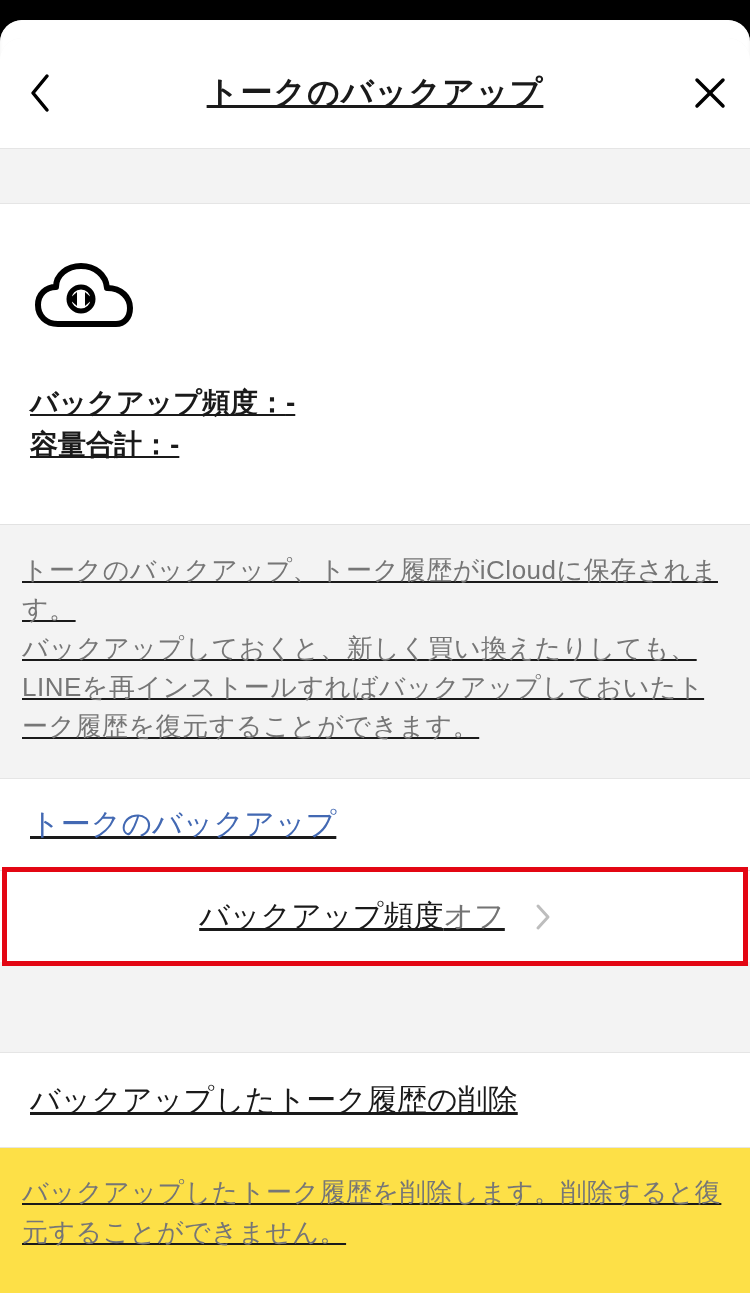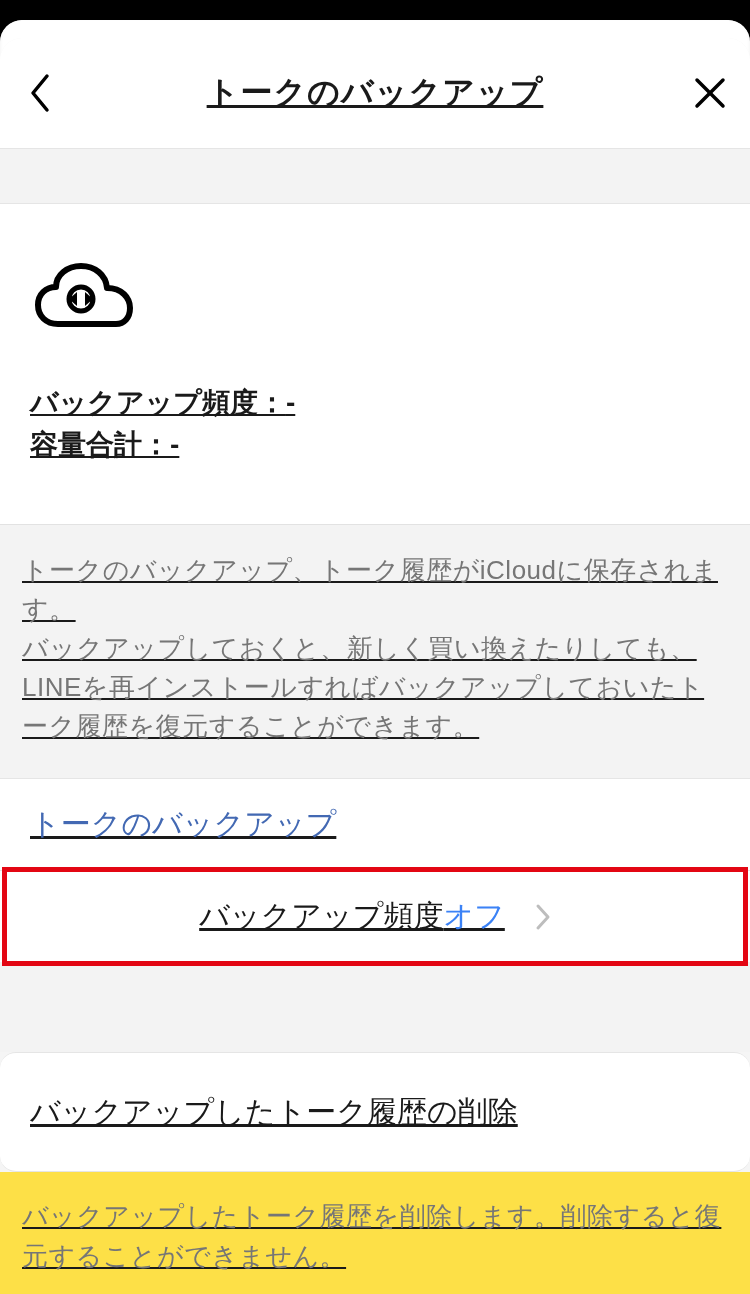--- a/index.html
+++ b/index.html
@@ -104,26 +104,25 @@
     }
     .row.backup-now {
       height: 92px;
       color: #4369b3;
     }
     .row.freq {
       height: 92px;
       justify-content: center;
     }
     .row.delete {
-      height: 120px;
+      height: 96px;
       border-bottom: 1px solid #e5e5e5;
-      border-radius: 16px;
     }
     .row .value {
-      color: #3b82f6;
+      color: #737373;
       font-size: 30px;
       display: flex;
       align-items: center;
       gap: 30px;
     }
     .spacer {
       height: 90px;
       background: #f3f3f3;
     }
 

